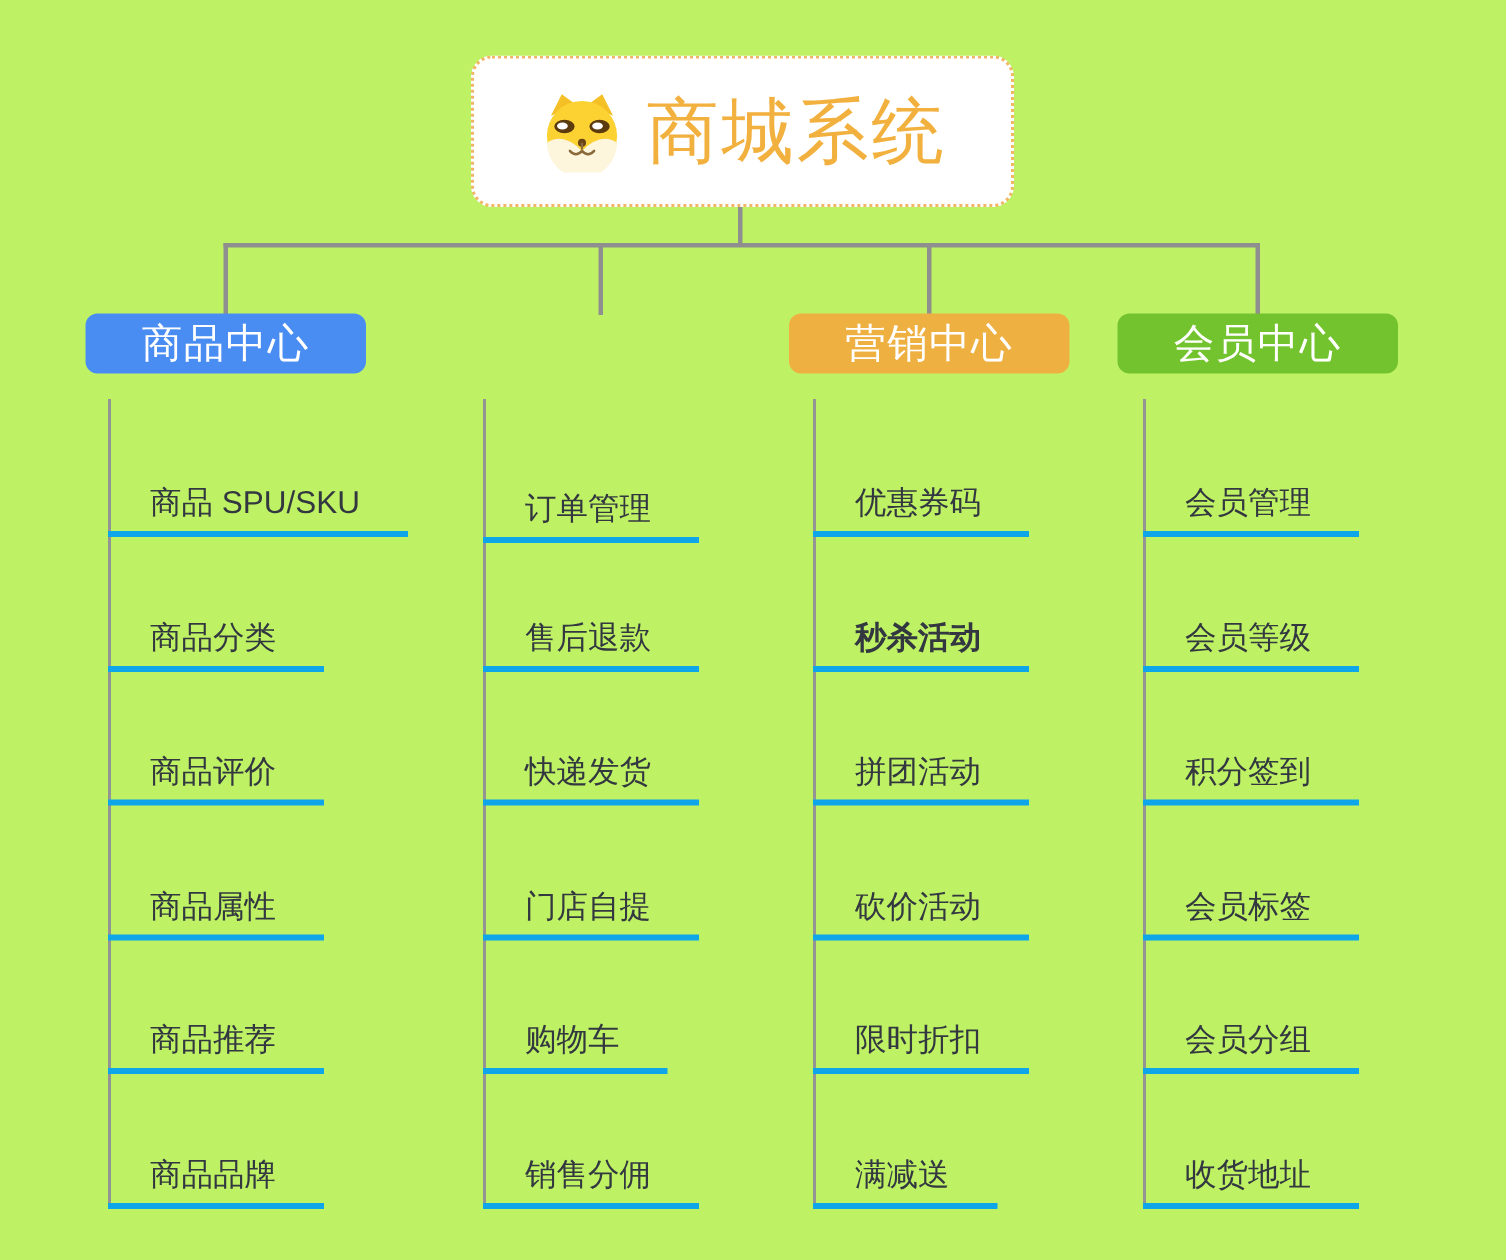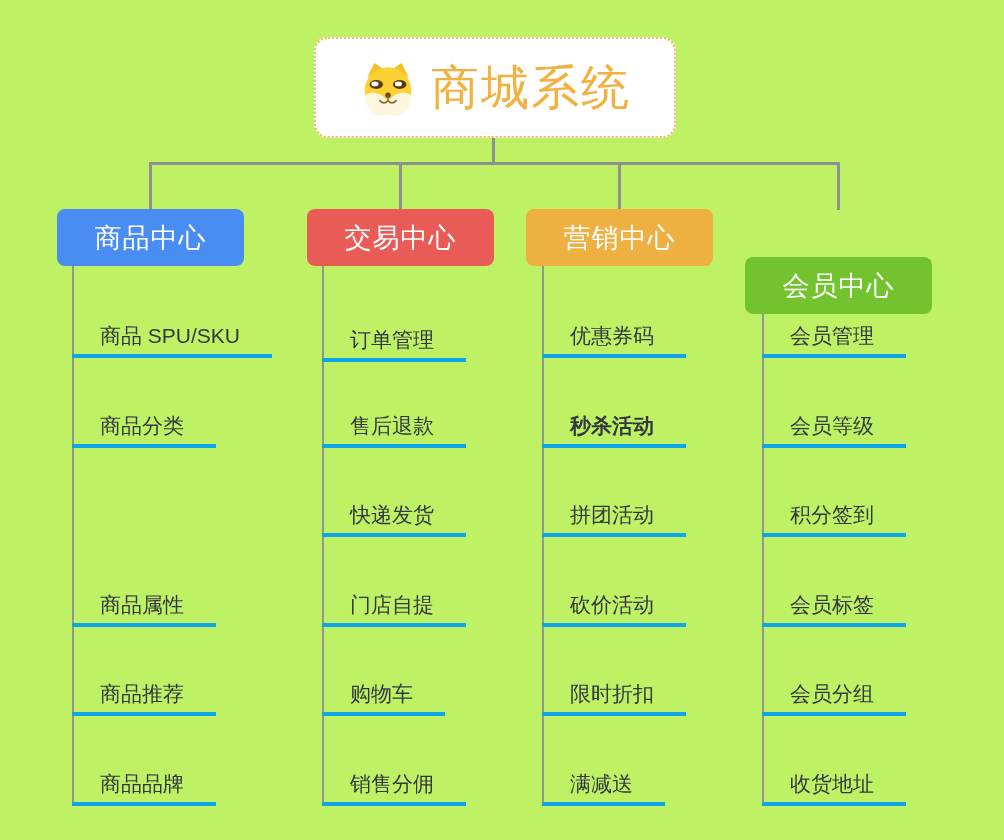--- a/index.html
+++ b/index.html
@@ -24,21 +24,21 @@
     background:#ffffff;border:2px dotted #f3b566;border-radius:14px;
     box-sizing:border-box;
     display:flex;align-items:center;justify-content:center;gap:14px;
   }
   .root-title{
     font-size:48px;color:#f2b13f;font-weight:500;letter-spacing:2px;
     white-space:nowrap;
   }
   
   .branch-node{
-    position:absolute;top:209px;width:187px;height:57px;
+    position:absolute;top:209px;width:187px;height:40px;
     border-radius:8px;
     display:flex;align-items:center;justify-content:center;
     color:#ffffff;font-size:27px;letter-spacing:1px;white-space:nowrap;
   }
   
   .leaf{
     position:absolute;height:40px;line-height:44px;
     padding:0 32px 0 28px;
     border-bottom:4px solid #0ea5e9;
     font-size:21px;color:#333840;white-space:nowrap;
@@ -74,26 +74,26 @@
       <ellipse cx="17.5" cy="25.5" rx="4" ry="2.6" fill="#ffffff"></ellipse>
       <ellipse cx="43.5" cy="25.5" rx="4" ry="2.6" fill="#ffffff"></ellipse>
       <circle cx="32" cy="38" r="3" fill="#6b4418"></circle>
       <path d="M32 38 L32 43" stroke="#8a6a3a" stroke-width="1.6" fill="none"></path>
       <path d="M23 44 Q27.5 49 32 44 Q36.5 49 41 44" stroke="#8a6a3a" stroke-width="1.8" fill="none" stroke-linecap="round"></path>
     </svg>
     <span class="root-title">商城系统</span>
   </div>
 
   <div class="branch-node" style="left: 57px; background: rgb(74, 141, 242);">商品中心</div>
-  <div class="branch-node" style="left: 307px; background: rgb(232, 91, 87);">交易中心</div>
   <div class="branch-node" style="left: 526px; background: rgb(239, 176, 66);">营销中心</div>
-  <div class="branch-node" style="left: 745px; background: rgb(114, 195, 46); margin-top: 48px;">会员中心</div>
+  <div class="branch-node" style="left: 745px; background: rgb(114, 195, 46);">会员中心</div>
 
   <div class="leaf" style="left:72px;top:314px;">商品 SPU/SKU</div>
   <div class="leaf" style="left:72px;top:404px;">商品分类</div>
+  <div class="leaf" style="left:72px;top:493px;">商品评价</div>
   <div class="leaf" style="left:72px;top:583px;">商品属性</div>
   <div class="leaf" style="left:72px;top:672px;">商品推荐</div>
   <div class="leaf" style="left:72px;top:762px;">商品品牌</div>
 
   <div class="leaf" style="left:322px;top:318px;">订单管理</div>
   <div class="leaf" style="left:322px;top:404px;">售后退款</div>
   <div class="leaf" style="left:322px;top:493px;">快递发货</div>
   <div class="leaf" style="left:322px;top:583px;">门店自提</div>
   <div class="leaf" style="left:322px;top:672px;">购物车</div>
   <div class="leaf" style="left:322px;top:762px;">销售分佣</div>

